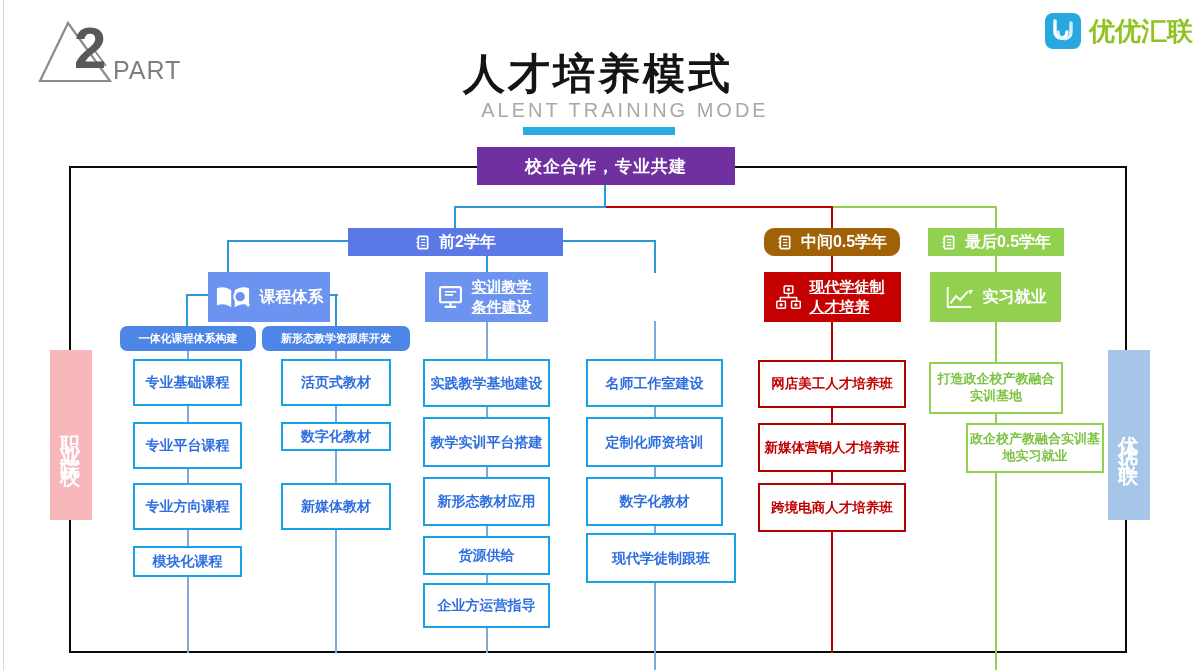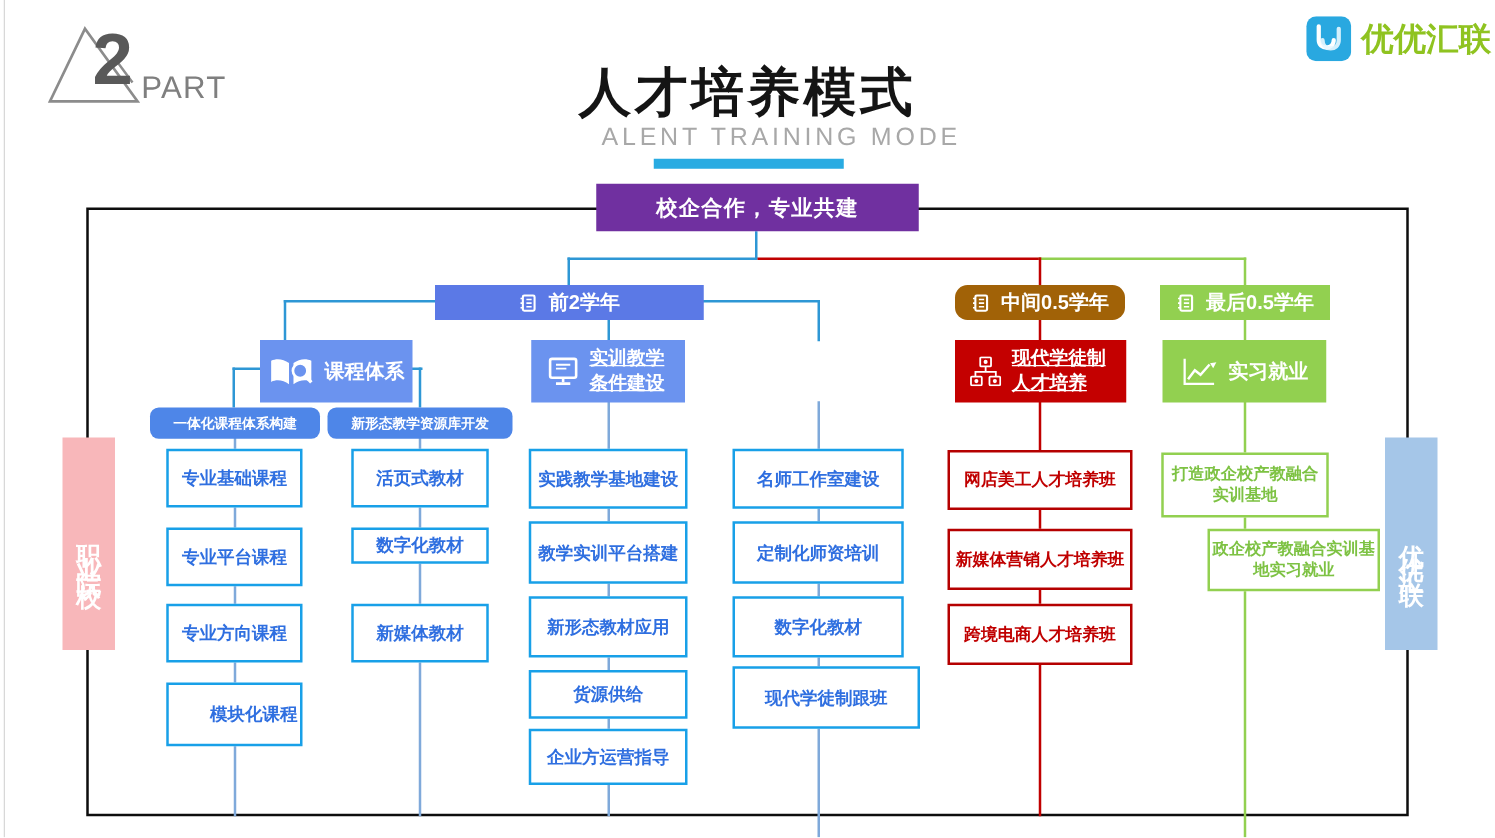--- a/index.html
+++ b/index.html
@@ -182,21 +182,21 @@
 
   <div class="obox ob-blue" style="left:133px;top:359px;width:109px;height:47px;">
       <span>专业基础课程</span>
     </div>
   <div class="obox ob-blue" style="left:133px;top:422px;width:109px;height:47px;">
       <span>专业平台课程</span>
     </div>
   <div class="obox ob-blue" style="left:133px;top:483px;width:109px;height:47px;">
       <span>专业方向课程</span>
     </div>
-  <div class="obox ob-blue" style="left:133px;top:546px;width:109px;height:51px;justify-content:flex-end;">
+  <div class="obox ob-blue" style="left:133px;top:546px;width:109px;height:31px;">
       <span>模块化课程</span>
     </div>
 
   <div class="obox ob-blue" style="left:281px;top:359px;width:110px;height:47px;">
       <span>活页式教材</span>
     </div>
   <div class="obox ob-blue" style="left:281px;top:422px;width:110px;height:29px;">
       <span>数字化教材</span>
     </div>
   <div class="obox ob-blue" style="left:281px;top:483px;width:110px;height:47px;">

